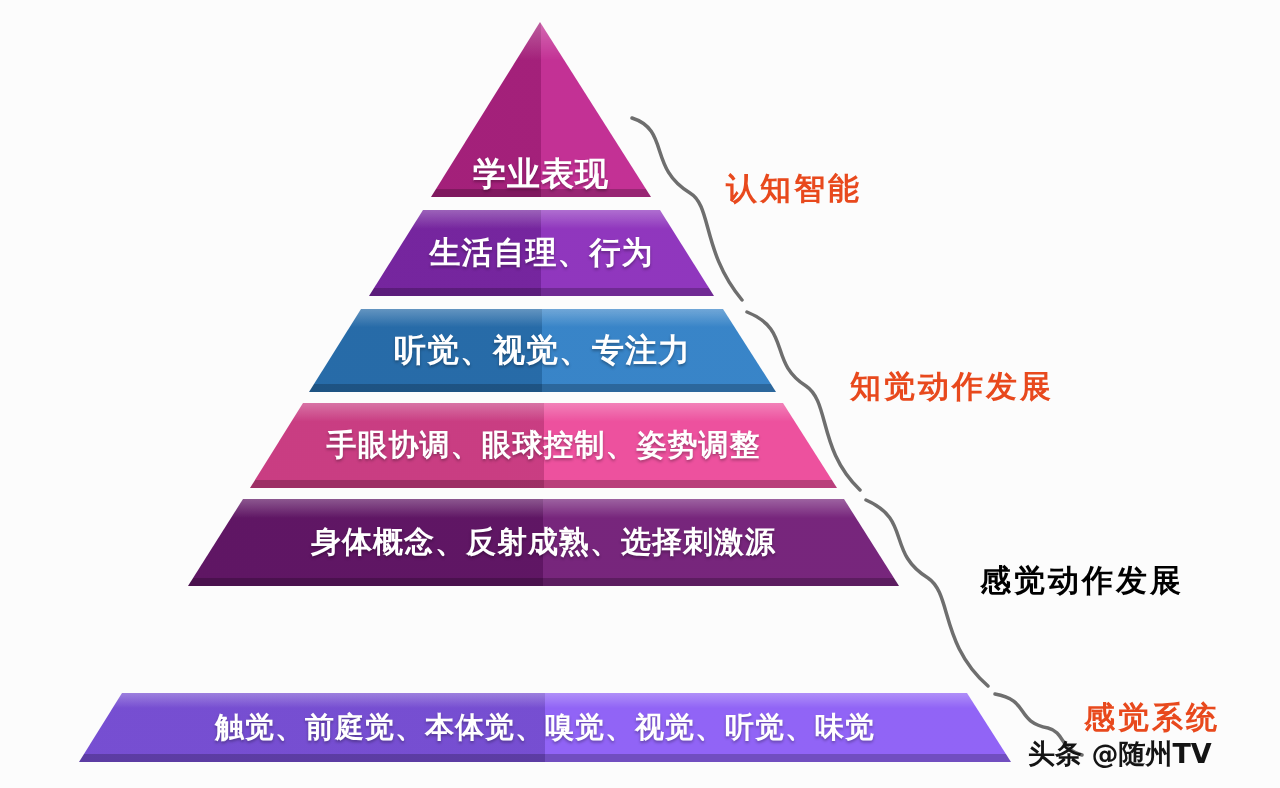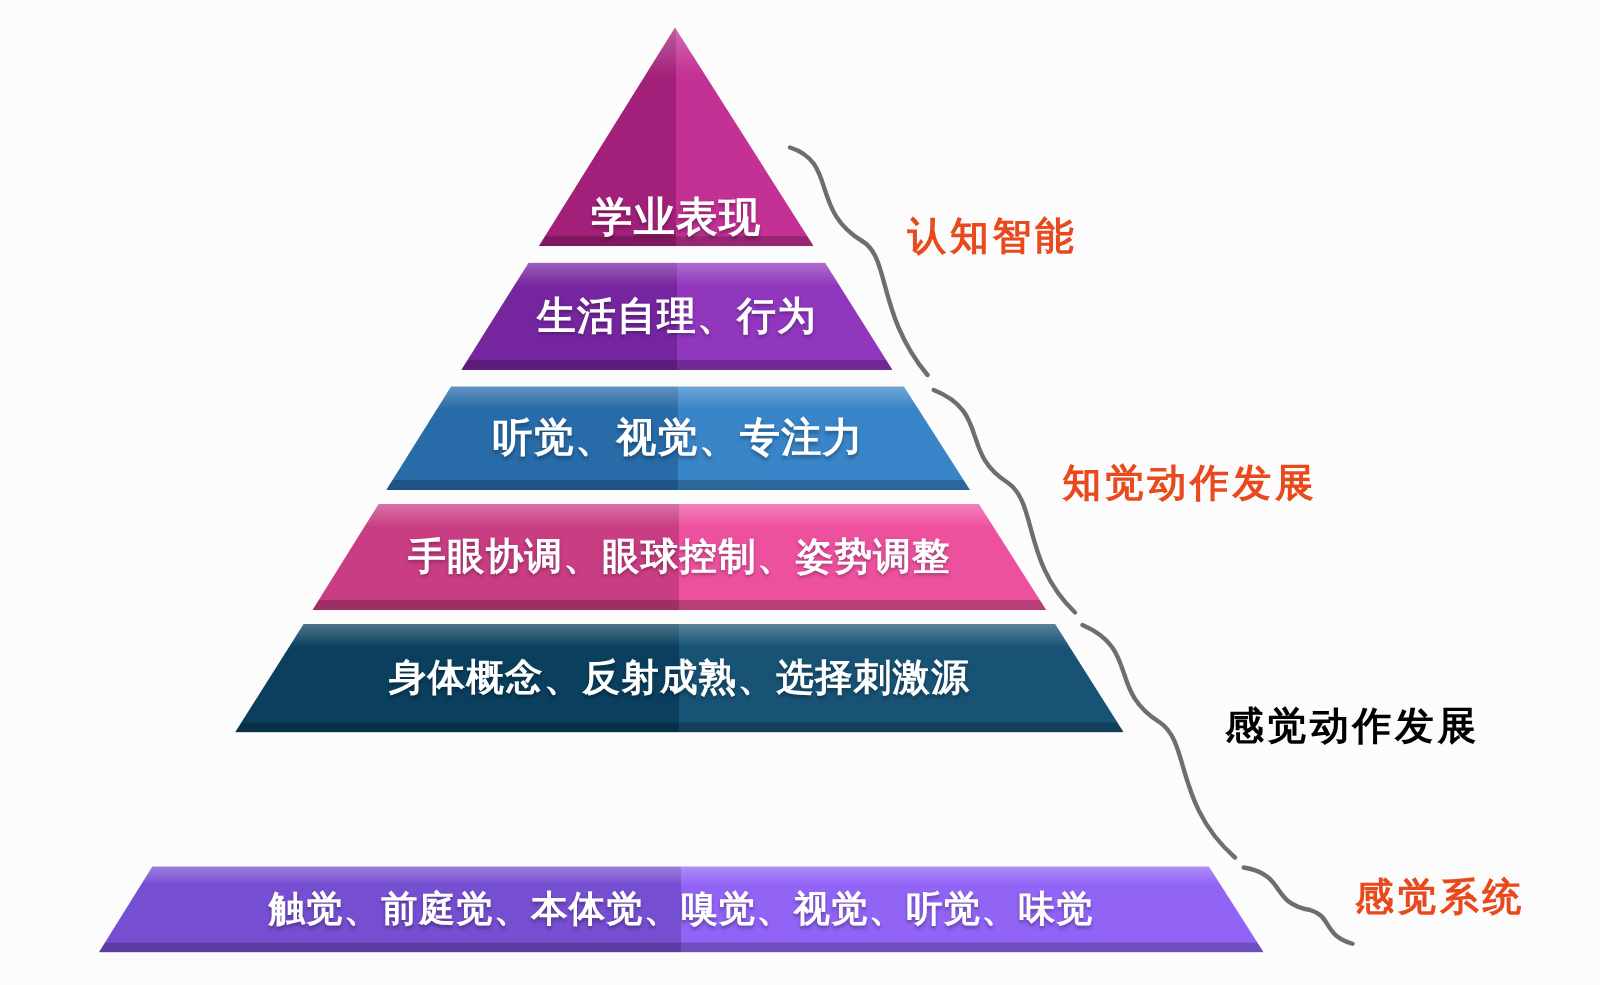--- a/index.html
+++ b/index.html
@@ -96,33 +96,34 @@
   </div>
   <div class="level l3" style="background-color: rgb(46, 126, 197);">
     <span class="level-text">听觉、视觉、专注力</span>
   </div>
   <div class="level l2" style="background-color: rgb(138, 44, 186);">
     <span class="level-text">生活自理、行为</span>
   </div>
   <div class="level l4" style="background-color: #ec4899;">
     <span class="level-text">手眼协调、眼球控制、姿势调整</span>
   </div>
-  <div class="level l5" style="background-color: #0c4a6e;">
+  <div class="level l5" style="background-color: #701a75;">
     <span class="level-text">身体概念、反射成熟、选择刺激源</span>
   </div>
   <div class="level l7" style="background-color: #8b5cf6;">
     <span class="level-text">触觉、前庭觉、本体觉、嗅觉、视觉、听觉、味觉</span>
   </div>
 
   <svg class="braces" viewBox="0 0 1280 788" xmlns="http://www.w3.org/2000/svg">
     <path d="M632,118 C670,130 648,168 690,193 C712,206 702,252 742,300" fill="none" stroke="#6e6e6e" stroke-width="3.5" stroke-linecap="round"></path>
     <path d="M747,312 C792,330 768,362 806,386 C830,402 818,450 860,490" fill="none" stroke="#6e6e6e" stroke-width="3.5" stroke-linecap="round"></path>
     <path d="M866,500 C912,520 886,552 928,578 C952,594 940,644 988,686" fill="none" stroke="#6e6e6e" stroke-width="3.5" stroke-linecap="round"></path>
     <path d="M995,694 C1030,700 1015,722 1048,728 C1066,733 1058,748 1082,755" fill="none" stroke="#6e6e6e" stroke-width="3.5" stroke-linecap="round"></path>
   </svg>
 
   <div class="annotation anno-1" style="color: rgb(232, 73, 29);">认知智能</div>
   <div class="annotation anno-2" style="color: rgb(232, 73, 29);">知觉动作发展</div>
   <div class="annotation anno-3" style="color: #000000;">感觉动作发展</div>
   <div class="annotation anno-4" style="color: rgb(232, 73, 29);">感觉系统</div>
 
+  <div class="watermark">头条 @随州TV</div>
 
 </div>
 
 </body></html>

